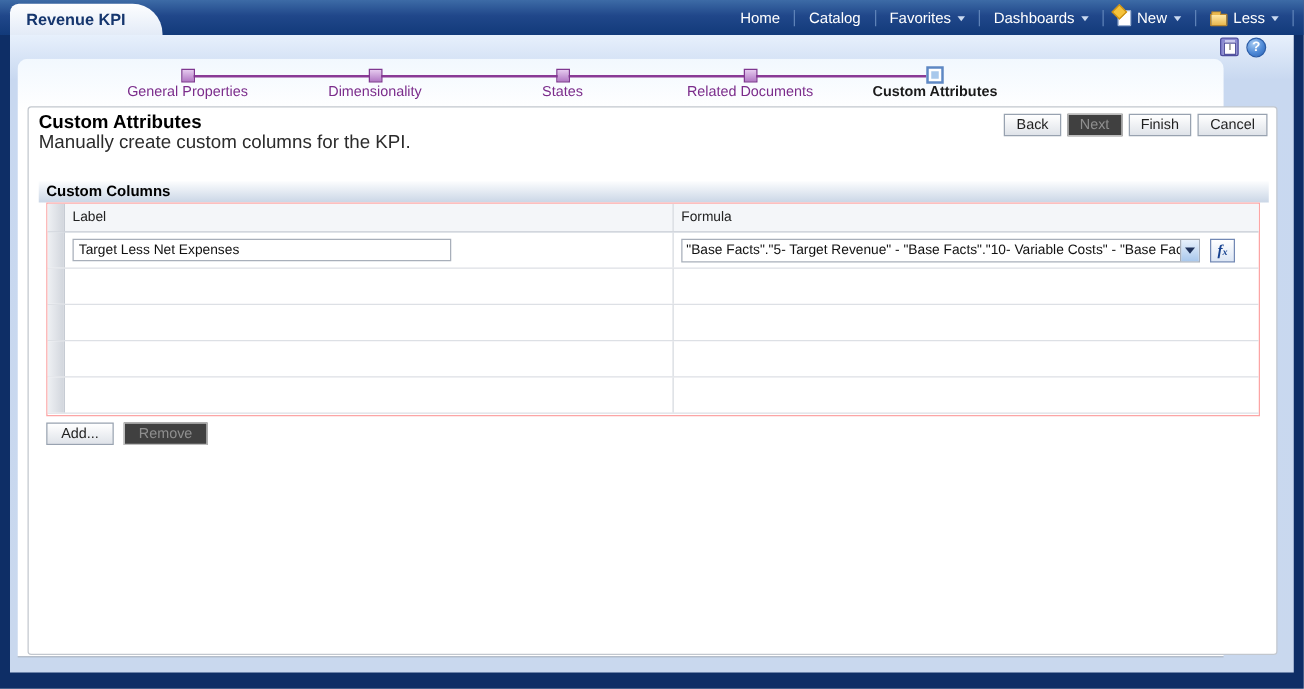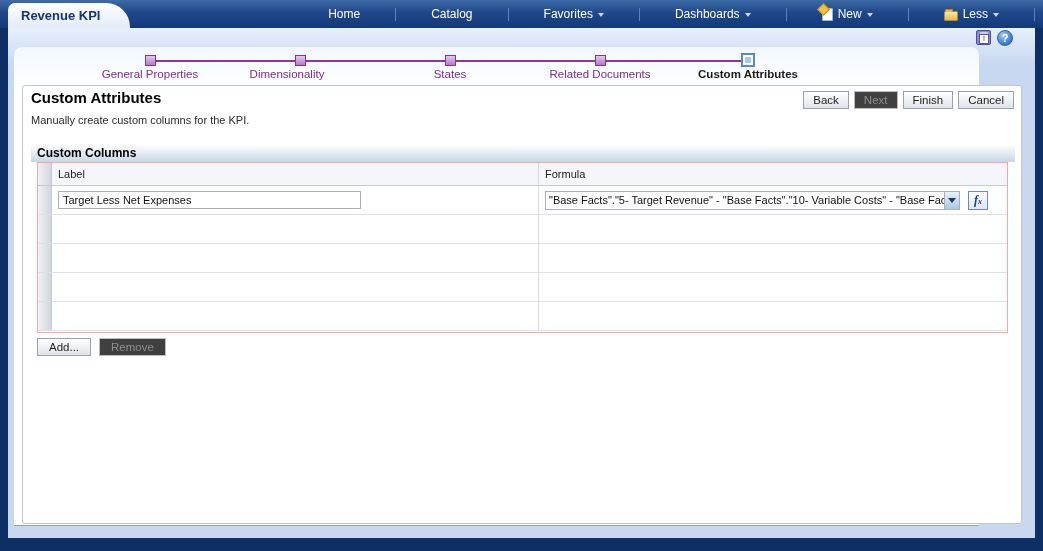--- a/index.html
+++ b/index.html
@@ -19,21 +19,21 @@
   }
   .tab {
     position:absolute; left:8px; top:3px; height:25px;
     padding:0 30px 0 13px;
     background: linear-gradient(180deg,#FDFEFF,#E3EBF7);
     border-radius:7px 24px 0 0;
     color:#15366E; font-weight:bold; font-size:13px; line-height:26px;
   }
   .nav {
     position:absolute; right:8px; top:0; height:28px;
-    display:flex; align-items:center; color:#FFFFFF; font-size:12px;gap:24px;
+    display:flex; align-items:center; color:#FFFFFF; font-size:12px;
   }
   .nav-item { padding:0 11px; display:flex; align-items:center; gap:5px; white-space:nowrap; cursor:pointer; }
   .nav-sep { width:1px; height:13px; background:#5E82B8; }
   .caret {
     width:0; height:0; margin-top:2px;
     border-left:3.5px solid transparent; border-right:3.5px solid transparent;
     border-top:4px solid #CBDAF0;
   }
   .user-label { font-weight:bold; }
   .icon-newdoc { position:relative; width:11px; height:13px; background:#FFFFFF; border:1px solid #9FB3D2; border-radius:1px; }
@@ -85,21 +85,21 @@
     font-size:11.5px; color:#7B2C8B; white-space:nowrap; cursor:pointer;
   }
   .step-label.current { font-weight:bold; color:#1A1A1A; cursor:default; }
 
   
   .main-box {
     position:absolute; left:8px; top:38px; width:1000px; height:439px;
     border:1px solid #C2C7CE; border-radius:3px; background:#FFFFFF;
   }
   .page-title { position:absolute; left:8px; top:3px; font-size:15px; font-weight:bold; color:#000000; }
-  .page-sub   { position:absolute; left:8px; top:28px; font-size:11px; color:#2B2B2B;text-align:center; }
+  .page-sub   { position:absolute; left:8px; top:19px; font-size:15px; color:#2B2B2B;text-align:center; }
 
   .wizard-buttons { position:absolute; right:7px; top:5px; display:flex; gap:5px; }
   .btn {
     font-family:"Liberation Sans", sans-serif; font-size:11.5px; color:#1F1F1F;
     height:18px; padding:0 9px;
     background: linear-gradient(180deg,#FFFFFF,#DFE3E9);
     border:1px solid #98A2B0; border-radius:0; cursor:pointer;
   }
   .btn.disabled {
     background:#404040; border-color:#BDBDBD; color:#8F8F8F; cursor:default;
@@ -205,21 +205,21 @@
 
 <div class="panel">
 
   <div class="step-line"></div>
   <div class="step-marker" style="left:131px;"></div>
   <div class="step-marker" style="left:281px;"></div>
   <div class="step-marker" style="left:431px;"></div>
   <div class="step-marker" style="left:581px;"></div>
   <div class="step-marker current" style="left:727px;"></div>
   <div class="step-label" style="left:136px;">General Properties</div>
-  <div class="step-label" style="left:273px;">Dimensionality</div>
+  <div class="step-label" style="left:286px;">Dimensionality</div>
   <div class="step-label" style="left:436px;">States</div>
   <div class="step-label" style="left:586px;">Related Documents</div>
   <div class="step-label current" style="left:734px;">Custom Attributes</div>
 
   <div class="main-box">
     <div class="page-title">Custom Attributes</div>
     <div class="page-sub">Manually create custom columns for the KPI.</div>
 
     <div class="wizard-buttons">
       <button class="btn">Back</button>

